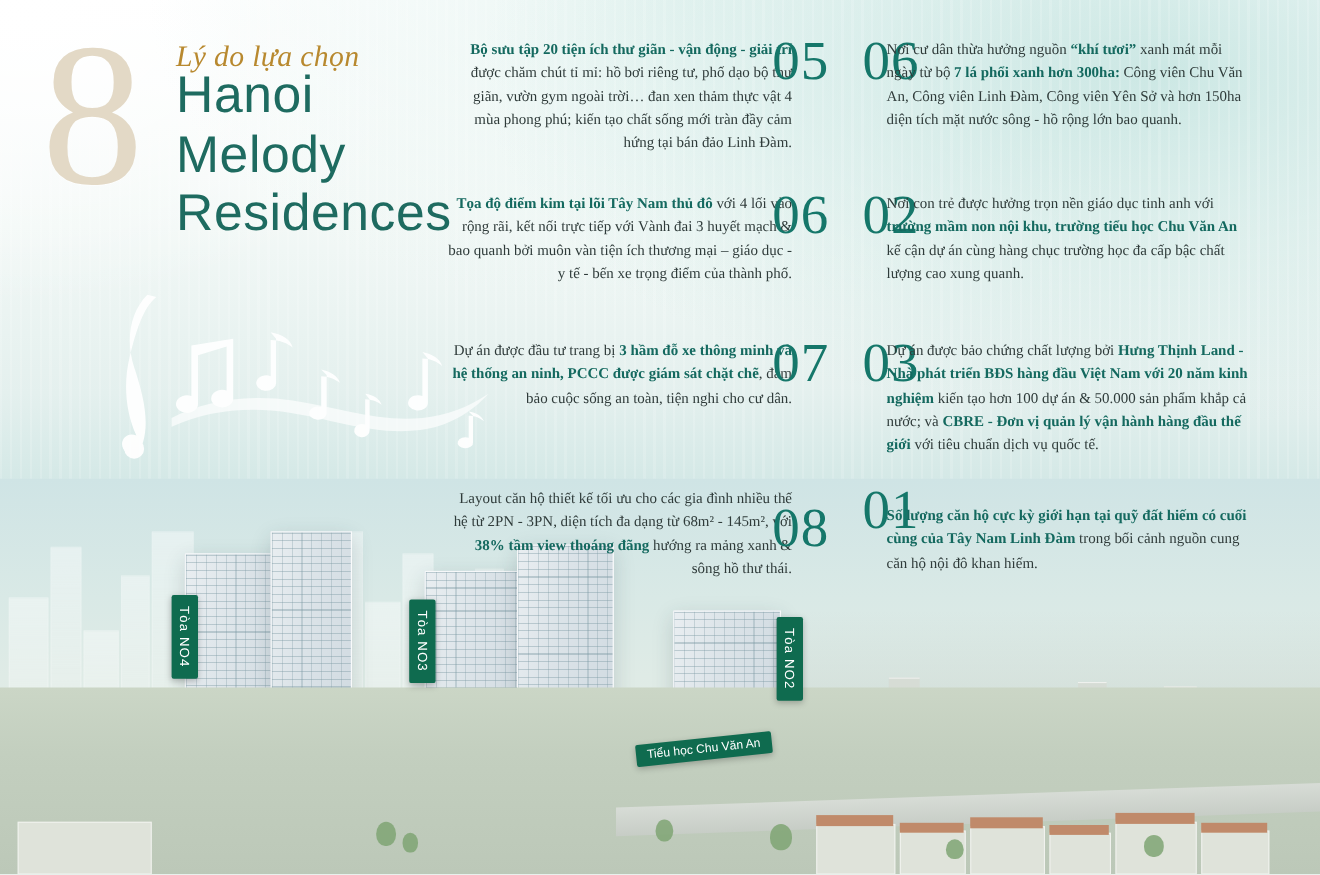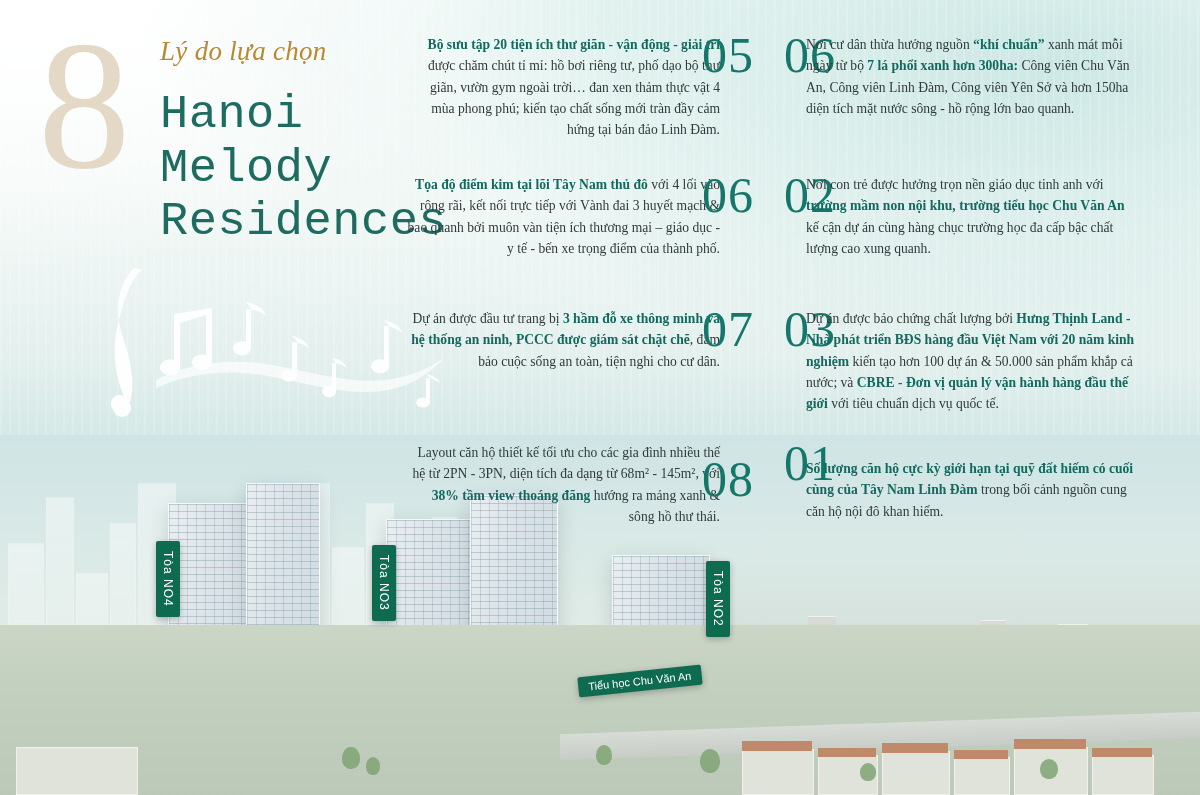--- a/index.html
+++ b/index.html
@@ -37,23 +37,23 @@
     font-weight:400;letter-spacing:-4px;
     text-shadow:0 1px 0 rgba(255,255,255,.6);
   }
   .kicker{
     position:absolute;left:160px;top:36px;
     font-size:27px;color:#b8892f;font-style:italic;
     font-family:"Liberation Serif", serif;
     letter-spacing:.3px;
   }
   .title{
-    position:absolute;left:160px;top:88px;
+    position:absolute;left:160px;top:59px;
     font-size:47px;line-height:1.14;color:#1e6b60;
-    font-family:Liberation Mono, monospace;
+    font-family:Liberation Sans, sans-serif;
     letter-spacing:.5px;
   }
   .title div{white-space:nowrap;}
 
   
   .notes{position:absolute;left:96px;top:262px;width:420px;height:160px;pointer-events:none;}
 
   
   .col{position:absolute;top:34px;}
   .col.left-col{left:404px;width:316px;}
@@ -291,21 +291,21 @@
       <div class="num">03</div>
     </div>
     <div class="item" id="row4">
       <div class="txt">Layout căn hộ thiết kế tối ưu cho các gia đình nhiều thế hệ từ 2PN - 3PN, diện tích đa dạng từ 68m² - 145m², với <b>38% tầm view thoáng đãng</b> hướng ra mảng xanh &amp; sông hồ thư thái.</div>
       <div class="num">01</div>
     </div>
   </div>
 
   <div class="col right-col">
     <div class="item" id="row5">
-      <div class="txt">Nơi cư dân thừa hưởng nguồn <b>“khí chuẩn”</b> xanh mát mỗi ngày từ bộ <b>7 lá phổi xanh hơn 300ha:</b> Công viên Chu Văn An, Công viên Linh Đàm, Công viên Yên Sở và hơn 150ha diện tích mặt nước sông - hồ rộng lớn bao quanh.</div>
+      <div class="txt">Nơi cư dân thừa hưởng nguồn <b>“khí tươi”</b> xanh mát mỗi ngày từ bộ <b>7 lá phổi xanh hơn 300ha:</b> Công viên Chu Văn An, Công viên Linh Đàm, Công viên Yên Sở và hơn 150ha diện tích mặt nước sông - hồ rộng lớn bao quanh.</div>
       <div class="num">05</div>
     </div>
     <div class="item" id="row6">
       <div class="txt">Nơi con trẻ được hưởng trọn nền giáo dục tinh anh với <b>trường mầm non nội khu, trường tiểu học Chu Văn An</b> kế cận dự án cùng hàng chục trường học đa cấp bậc chất lượng cao xung quanh.</div>
       <div class="num">06</div>
     </div>
     <div class="item" id="row7">
       <div class="txt">Dự án được bảo chứng chất lượng bởi <b>Hưng Thịnh Land - Nhà phát triển BĐS hàng đầu Việt Nam với 20 năm kinh nghiệm</b> kiến tạo hơn 100 dự án &amp; 50.000 sản phẩm khắp cả nước; và <b>CBRE - Đơn vị quản lý vận hành hàng đầu thế giới</b> với tiêu chuẩn dịch vụ quốc tế.</div>
       <div class="num">07</div>
     </div>

